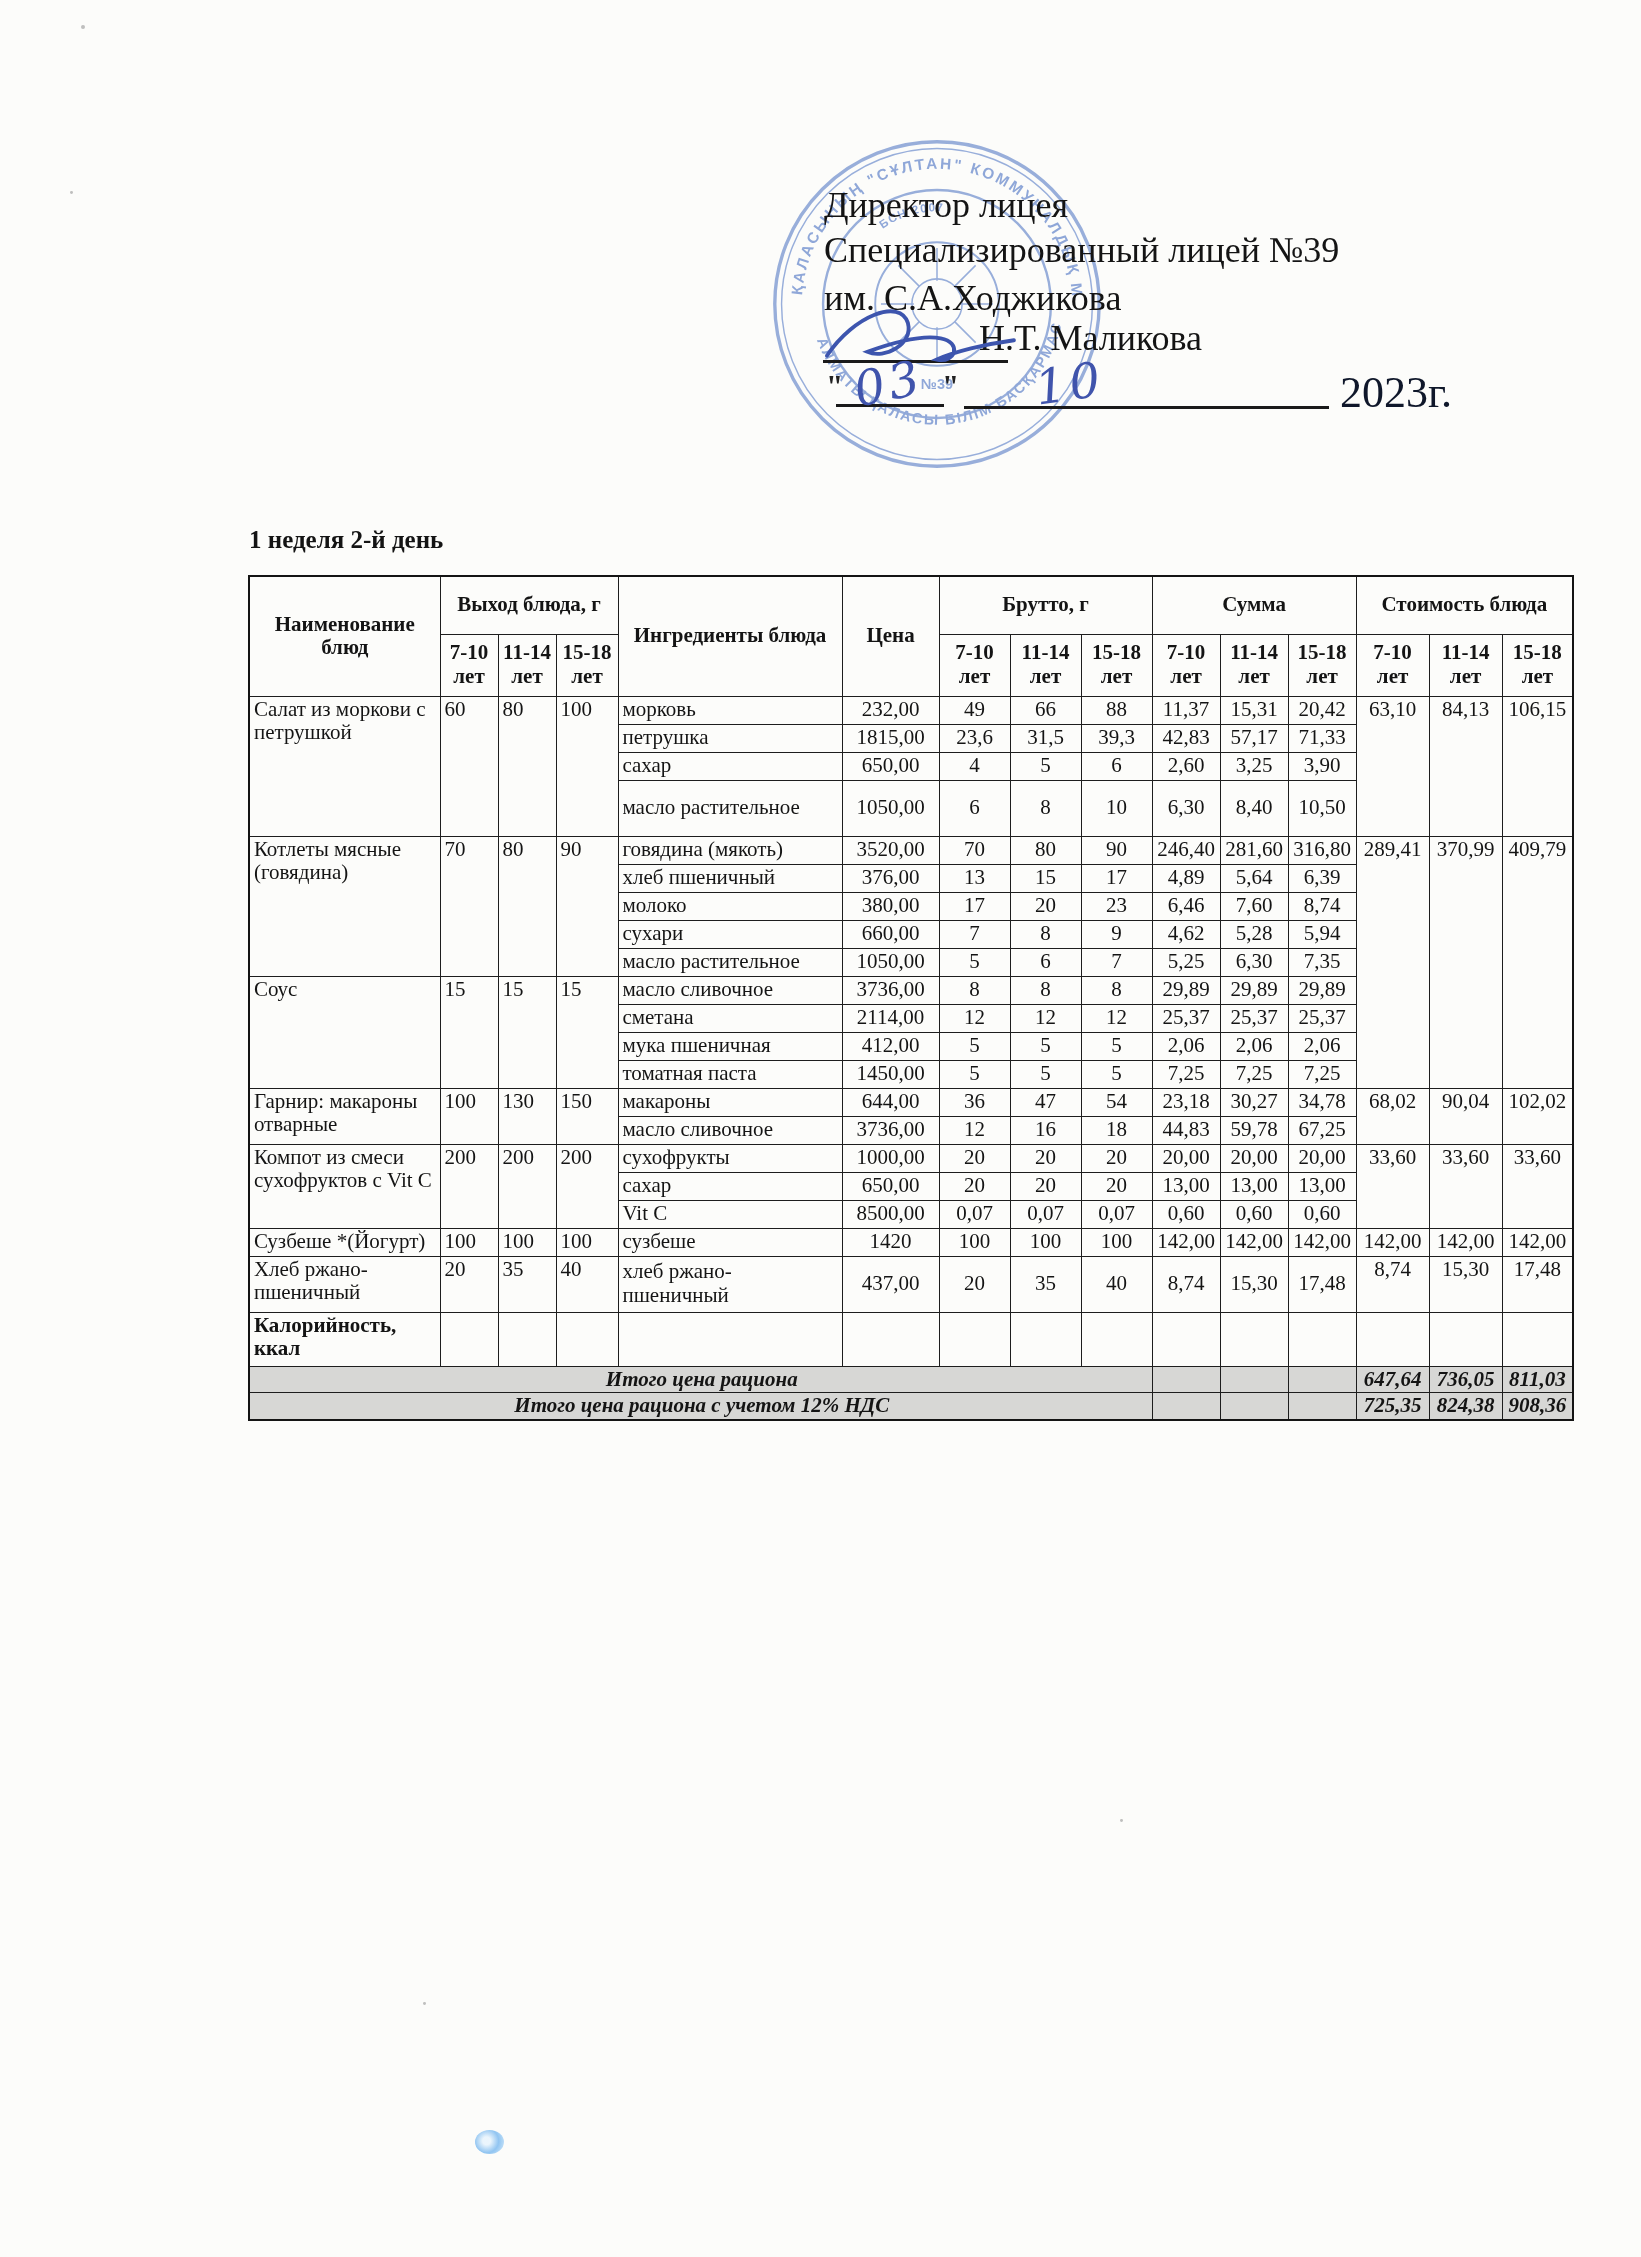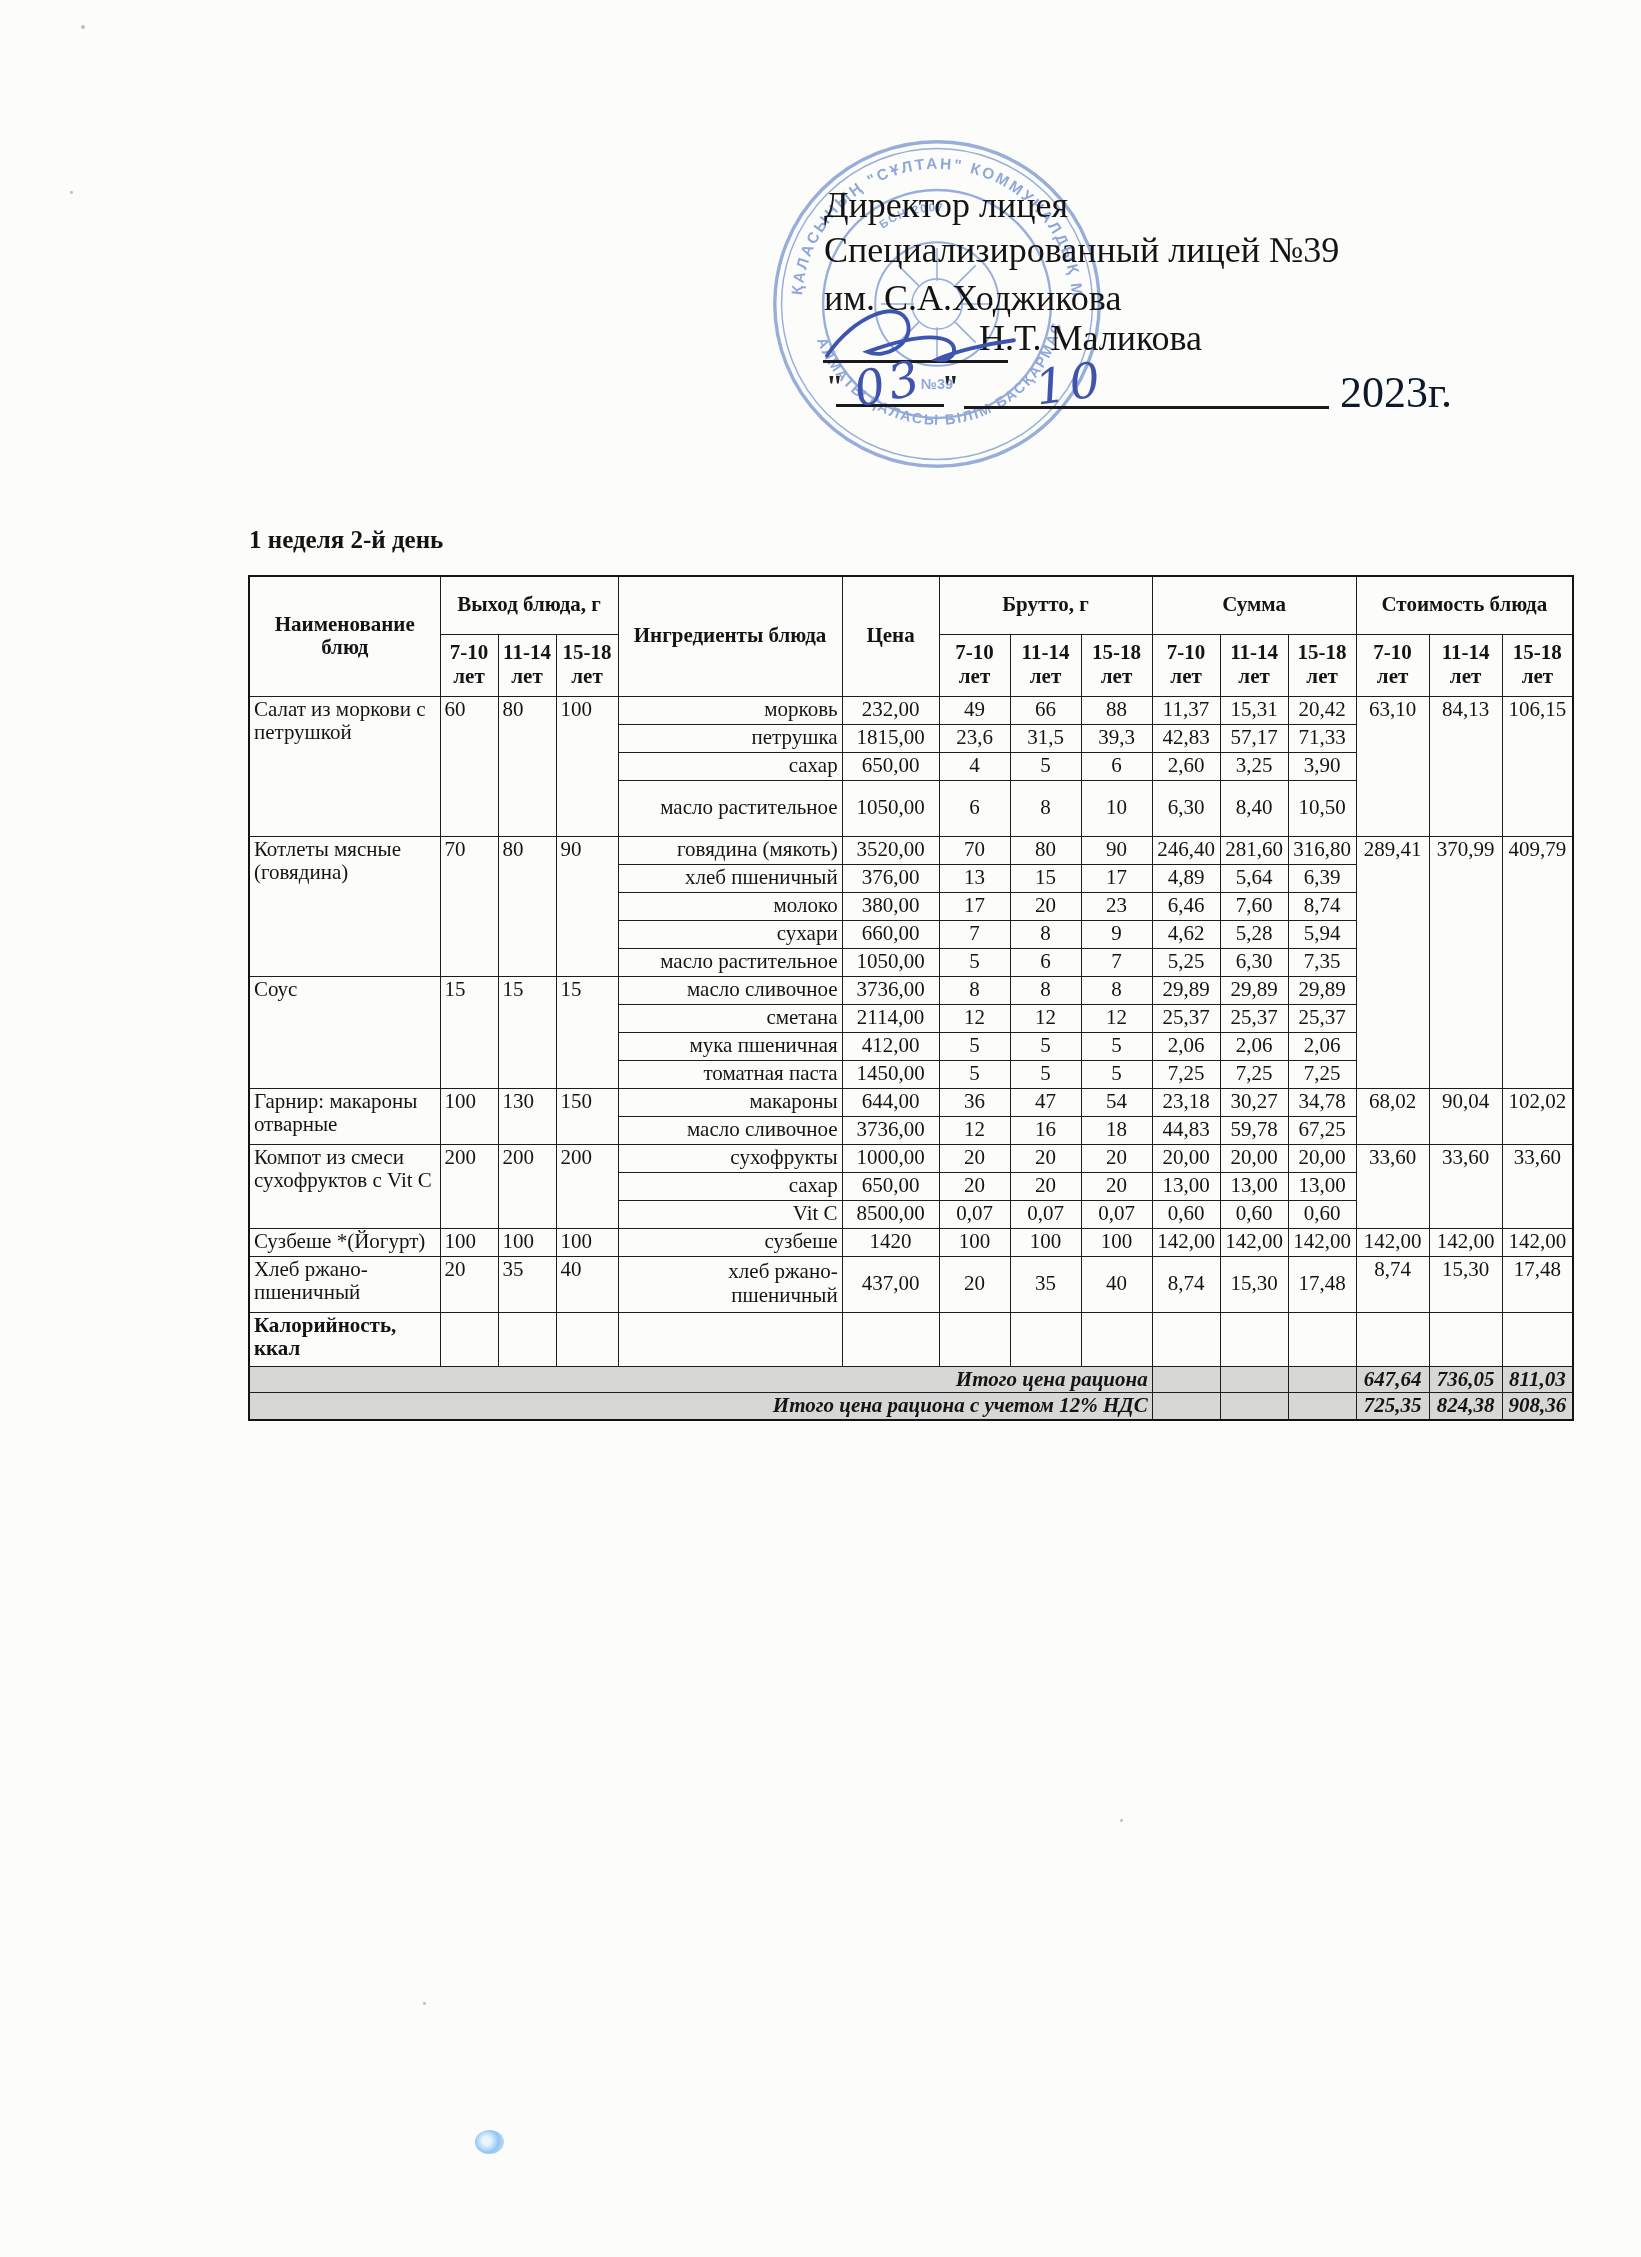--- a/index.html
+++ b/index.html
@@ -40,25 +40,25 @@
     border:1.9px solid #1d1d1d;
     padding:1px 3.9px;
     overflow:hidden;
     line-height:1.12;
   }
   table.menu th{font-weight:bold;text-align:center;vertical-align:middle;font-size:21px;}
   .h1{height:58px;} .h2{height:62px;}
   .r{height:28px;} .r2{height:56px;} .rk{height:54px;border-radius:7px;} .rt{height:26px;}
   td.name{vertical-align:top;text-align:left;margin-top:12px;}
   td.out{vertical-align:top;}
-  td.ing{text-align:right;white-space:nowrap;}
+  td.ing{text-align:left;white-space:nowrap;}
   td.num{text-align:center;}
   td.cost{vertical-align:top;text-align:center;}
   tr.total td{background:#d7d7d5;font-weight:bold;font-style:italic;}
-  tr.total td.tlabel{text-align:right;padding-left:5.8px;}
+  tr.total td.tlabel{text-align:center;padding-left:5.8px;}
   td.kcal{font-weight:bold;vertical-align:top;}
   
   .smudge{
     position:absolute;left:475px;top:2130px;width:29px;height:24px;border-radius:50%;
     background:radial-gradient(circle at 40% 45%, #e8f4fd 18%, #7ebbf0 55%, #b9dcf7 85%, transparent 100%);
     opacity:.85;z-index:2;
   }
   .speck{position:absolute;border-radius:50%;background:#8d8d8d;opacity:.55;}
 </style>
 </head>

